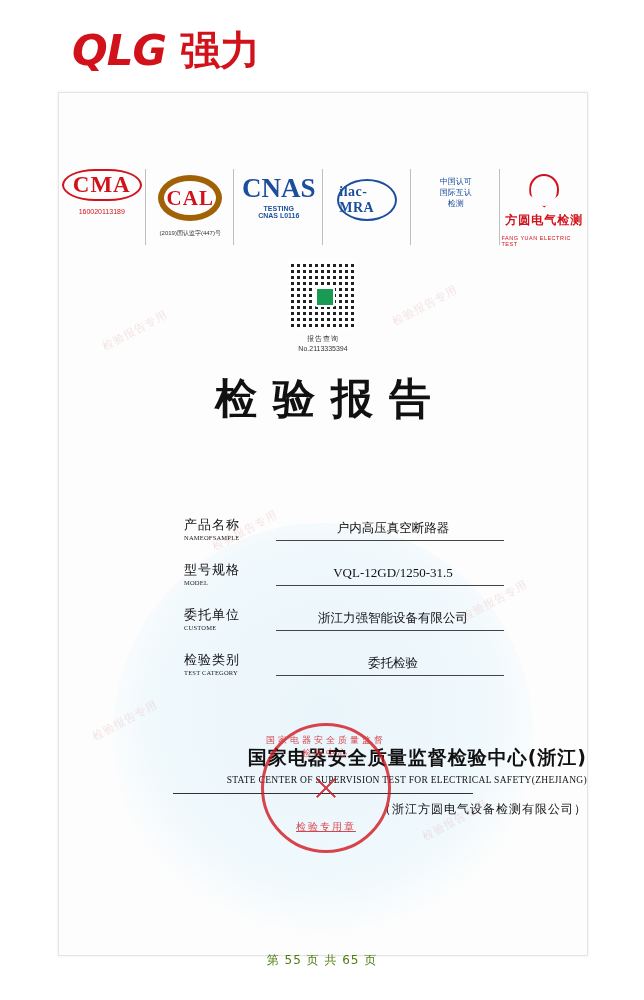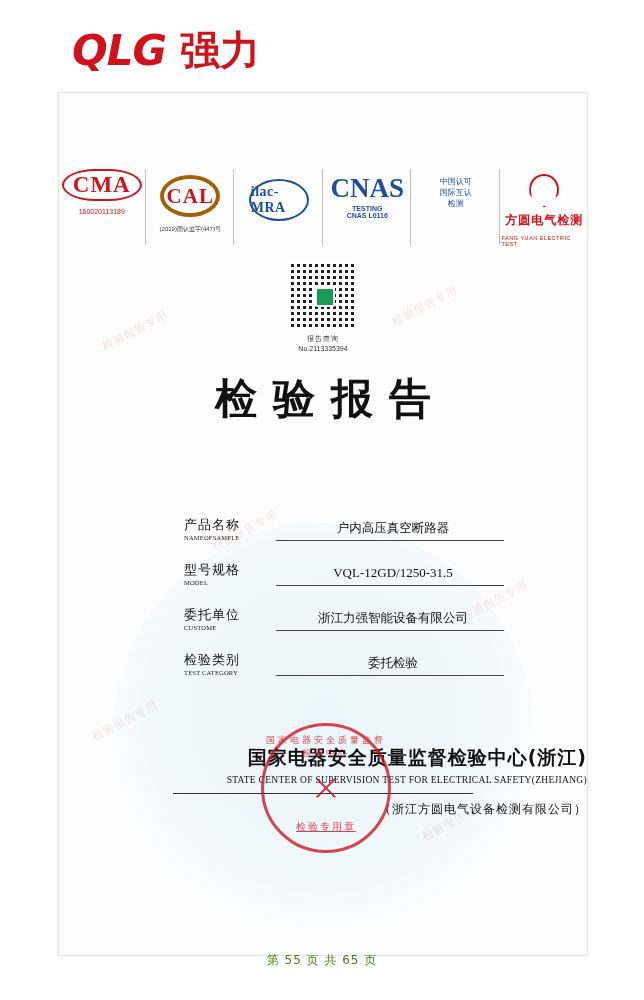--- a/index.html
+++ b/index.html
@@ -115,21 +115,21 @@
     color: #d1121b;
     margin-top: 7px;
     letter-spacing: 0;
     white-space: nowrap;
   }
   .cal-mark {
     font-family: "Liberation Serif", serif;
     font-weight: bold;
     font-size: 21px;
     color: #d1121b;
-    border: 4px solid #a16207;
+    border: 6px solid #a16207;
     border-radius: 50%;
     width: 52px; height: 34px;
     display: flex; align-items: center; justify-content: center;
     letter-spacing: 1px;
   }
   .logo-sub-dark { font-size: 6px; color: #333; margin-top: 8px; white-space: nowrap; }
   .ilac {
     font-family: "Liberation Serif", serif;
     font-weight: bold;
     font-size: 14px;
@@ -369,29 +369,29 @@
       <div class="logo-sub">160020113189</div>
     </div>
 
     <div class="logo-cell sep">
       <div style="height:6px"></div>
       <div class="cal-mark">CAL</div>
       <div class="logo-sub-dark">(2019)国认监字(447)号</div>
     </div>
 
     <div class="logo-cell sep">
-      <div style="height:10px"></div>
-      <div class="ilac">ilac-MRA</div>
-    </div>
-
-    <div class="logo-cell sep">
       <div style="height:6px"></div>
       <div class="cnas">CNAS</div>
       <div class="cnas-under">TESTING</div>
       <div class="cnas-no">CNAS L0116</div>
+    </div>
+
+    <div class="logo-cell sep">
+      <div style="height:10px"></div>
+      <div class="ilac">ilac-MRA</div>
     </div>
 
     <div class="logo-cell sep">
       <div style="height:8px"></div>
       <div class="miraz">
         <div>中国认可</div>
         <div>国际互认</div>
         <div>检测</div>
       </div>
     </div>

